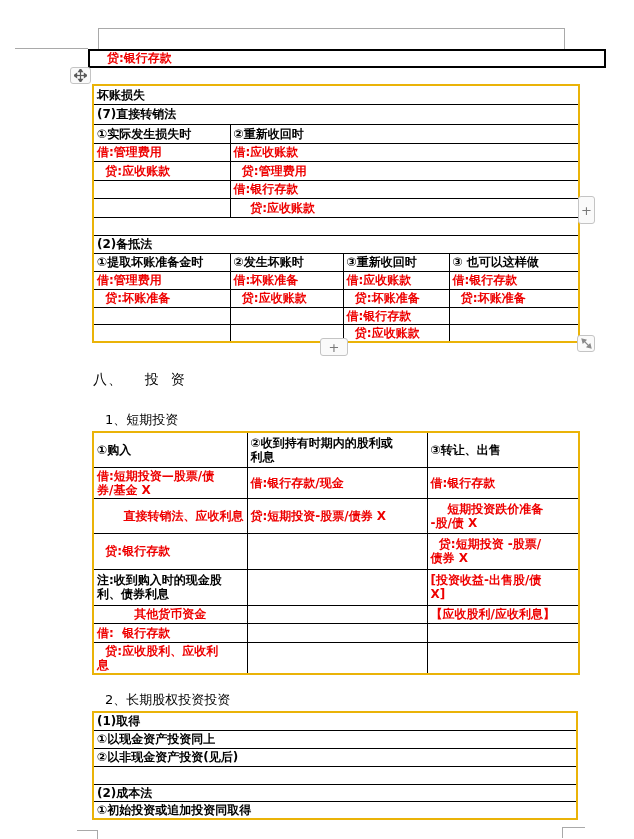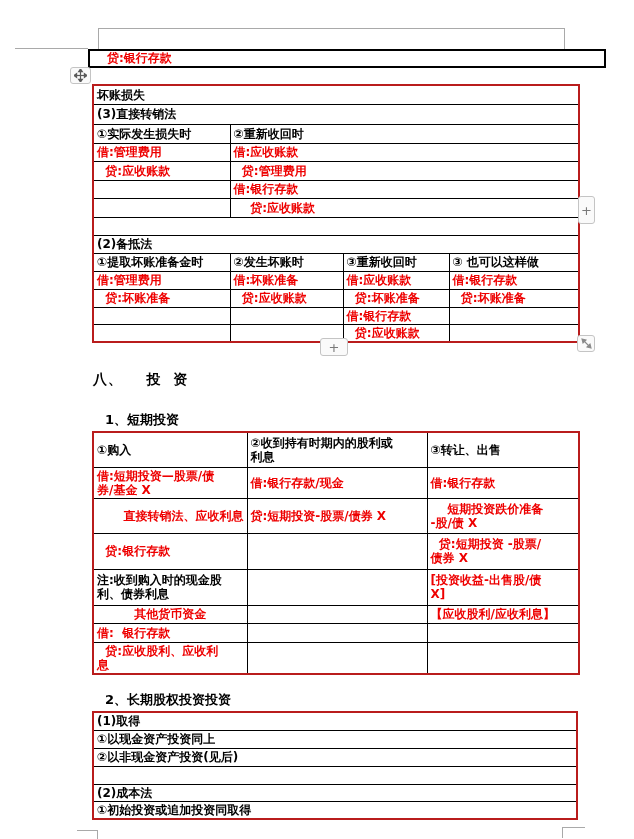--- a/index.html
+++ b/index.html
@@ -6,28 +6,28 @@
   .screen{position:relative;width:634px;height:839px;background:#ffffff;overflow:hidden;
           font-family:"DejaVu Sans",sans-serif;font-weight:bold;color:#000;margin-left:13px;}
   
   .gray-box{position:absolute;border:1px solid #a9a9a9;border-bottom:none;background:transparent;}
   .gray-line{position:absolute;background:#a9a9a9;}
   
   .credit-row{position:absolute;border:2px solid #000;display:flex;align-items:center;
               padding-left:17px;font-size:12px;box-sizing:border-box;background:#fff;}
   
   table.tbl{position:absolute;border-collapse:collapse;table-layout:fixed;
-            border:2px solid #b91c1c;background:#fff;}
+            border:2px solid #eab308;background:#fff;}
   table.tbl td{border:1px solid #000;font-size:12px;font-weight:bold;line-height:14px;
                padding:1px 3px;vertical-align:middle;white-space:pre-wrap;overflow:hidden;}
   .r{color:#ee0000;}
   .ar{text-align:right;padding-right:2px;}
   .ac{text-align:center;}
   
-  .heading{position:absolute;font-weight:bold;white-space:pre;text-align:center;}
+  .heading{position:absolute;font-weight:normal;white-space:pre;text-align:center;}
   .h-main{font-size:14px;letter-spacing:1px;}
   .h-sub{font-size:13px;}
   
   .ctl{position:absolute;border:1px solid #c4c4c4;border-radius:3px;background:#fafafa;
        display:flex;align-items:center;justify-content:center;box-sizing:border-box;}
   .plus{color:#7a7a7a;font-size:13px;font-weight:normal;line-height:1;}
   .mark{position:absolute;background:#a9a9a9;}
 </style>
 </head>
 <body>
@@ -59,21 +59,21 @@
         <col style="width:137px">
         <col style="width:113px">
         <col style="width:106px">
         <col style="width:130px">
       </colgroup>
     <tbody>
         <tr style="height:19px">
           <td colspan="4">坏账损失</td>
         </tr>
     <tr style="height:20px">
-          <td colspan="4">(3)直接转销法</td>
+          <td colspan="4">(7)直接转销法</td>
         </tr>
     <tr style="height:19px">
       <td>①实际发生损失时</td>
       <td colspan="3">②重新收回时</td>
     </tr>
     <tr style="height:18px">
       <td class="r">借:管理费用</td>
       <td colspan="3" class="r">借:应收账款</td>
     </tr>
     <tr style="height:19px">

